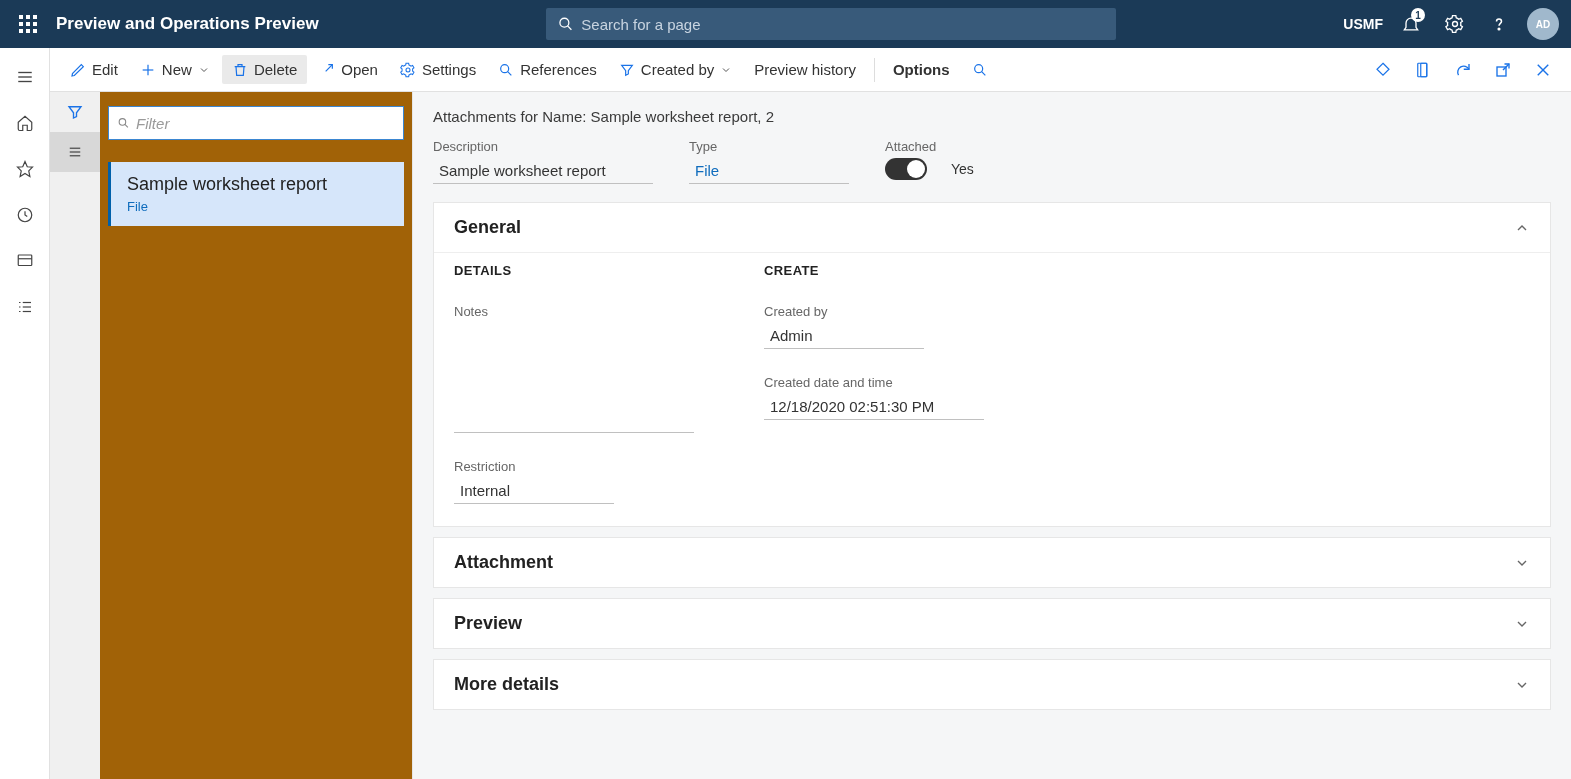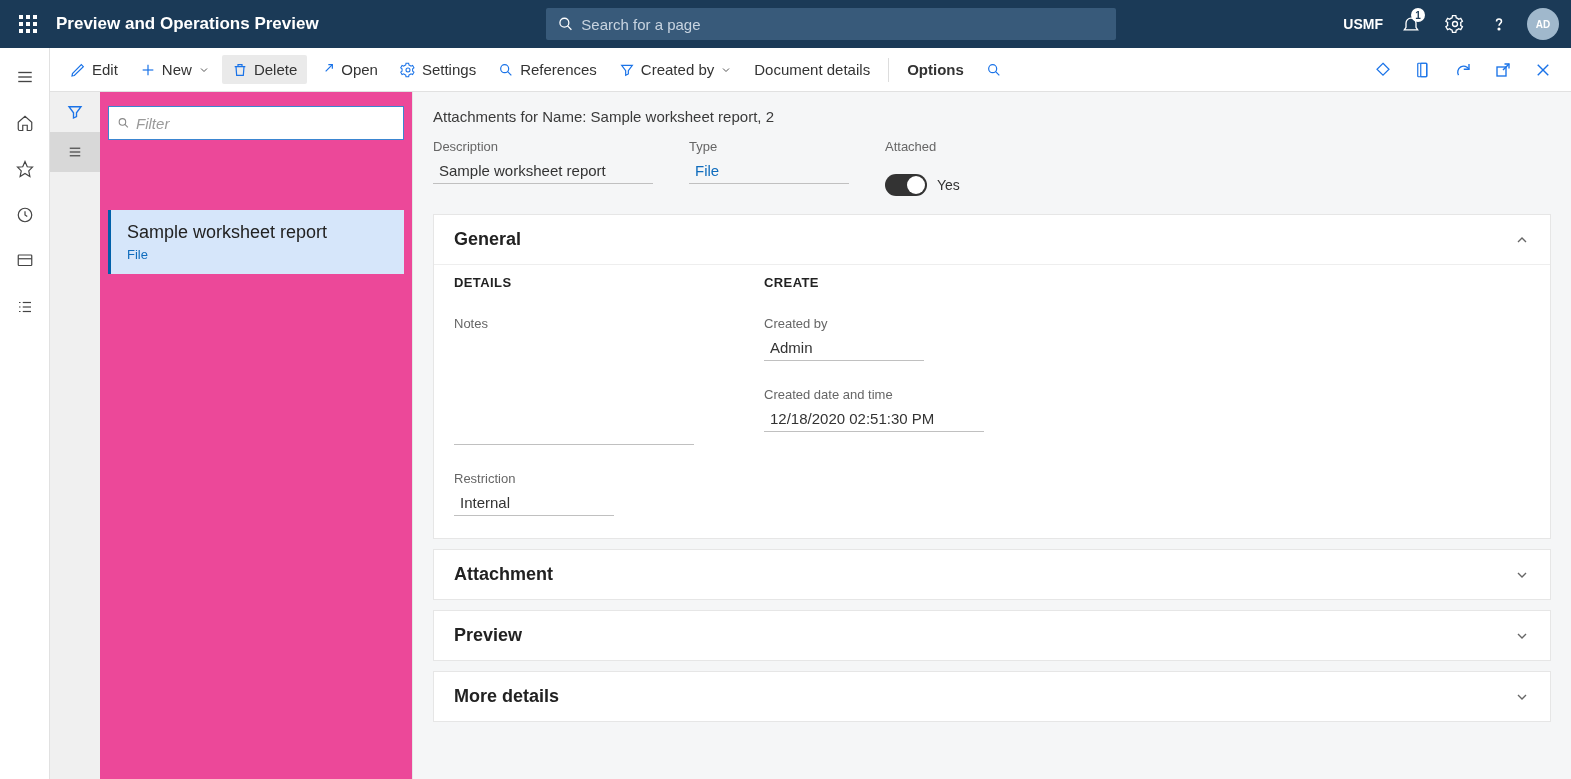--- a/index.html
+++ b/index.html
@@ -94,22 +94,22 @@
   .side-ribbon {
     width: 50px; background: #f0f0f0; display: flex; flex-direction: column;
   }
   .side-ribbon .rib-btn {
     width: 50px; height: 40px; display: flex; align-items: center; justify-content: center;
     color: #555; cursor: pointer;
   }
   .side-ribbon .rib-btn.active { background: #d8d8d8; }
 
   .list-panel {
-    width: 313px; background: #ec4899; border-right: 1px solid #e6e6e6;
-    display: flex; flex-direction: column; padding: 14px 8px 8px 8px; gap: 48px;
+    width: 313px; background: #a16207; border-right: 1px solid #e6e6e6;
+    display: flex; flex-direction: column; padding: 14px 8px 8px 8px;
   }
   .filter-input-wrap {
     border: 1px solid #3b86d1; background: #fff; height: 34px;
     display: flex; align-items: center; padding: 0 8px;
   }
   .filter-input-wrap input {
     border: none; outline: none; font-size: 15px; width: 100%; margin-left: 6px;
     font-style: italic; color: #333;
   }
   .filter-input-wrap input::placeholder { color: #9a9a9a; }
@@ -129,21 +129,21 @@
   .field-label { font-size: 13px; color: #666; }
   .field-value {
     font-size: 15px; color: #333; border-bottom: 1px solid #c0c0c0;
     padding: 4px 6px 4px 6px; min-height: 24px; background: transparent;
   }
   .field-value.w220 { width: 220px; }
   .field-value.w160 { width: 160px; }
   .field-value.link { color: #0f6cbd; }
   .field-blank { border-bottom: 1px solid #c0c0c0; min-height: 110px; width: 240px; }
 
-  .toggle-wrap { display: flex; align-items: center; gap: 10px; margin-top: 16px; }
+  .toggle-wrap { display: flex; align-items: center; gap: 24px; }
   .toggle {
     width: 42px; height: 22px; border-radius: 11px; background: #333; position: relative;
   }
   .toggle .knob {
     position: absolute; right: 2px; top: 2px; width: 18px; height: 18px; background: #fff; border-radius: 50%;
   }
   .toggle-text { font-size: 14px; color: #333; }
 
   .fasttab {
     background: #fff; border: 1px solid #e6e6e6; margin-bottom: 10px;
@@ -325,21 +325,21 @@
             </svg>
         </span>
         <span>Created by</span>
         <span class="ico">
           <svg width="12" height="12" viewBox="0 0 24 24" fill="none" stroke="#555" stroke-width="2">
               <polyline points="6 9 12 15 18 9"></polyline>
             </svg>
         </span>
       </div>
       <div class="action-btn">
-        <span>Document details</span>
+        <span>Preview history</span>
       </div>
       <div class="action-divider"></div>
       <div class="action-btn" style="font-weight:600">
         <span>Options</span>
       </div>
       <div class="action-btn">
         <span class="ico">
           <svg width="16" height="16" viewBox="0 0 24 24" fill="none" stroke="#1a73e8" stroke-width="1.8">
               <circle cx="10" cy="10" r="6"></circle>
               <line x1="20" y1="20" x2="14.5" y2="14.5"></line>

